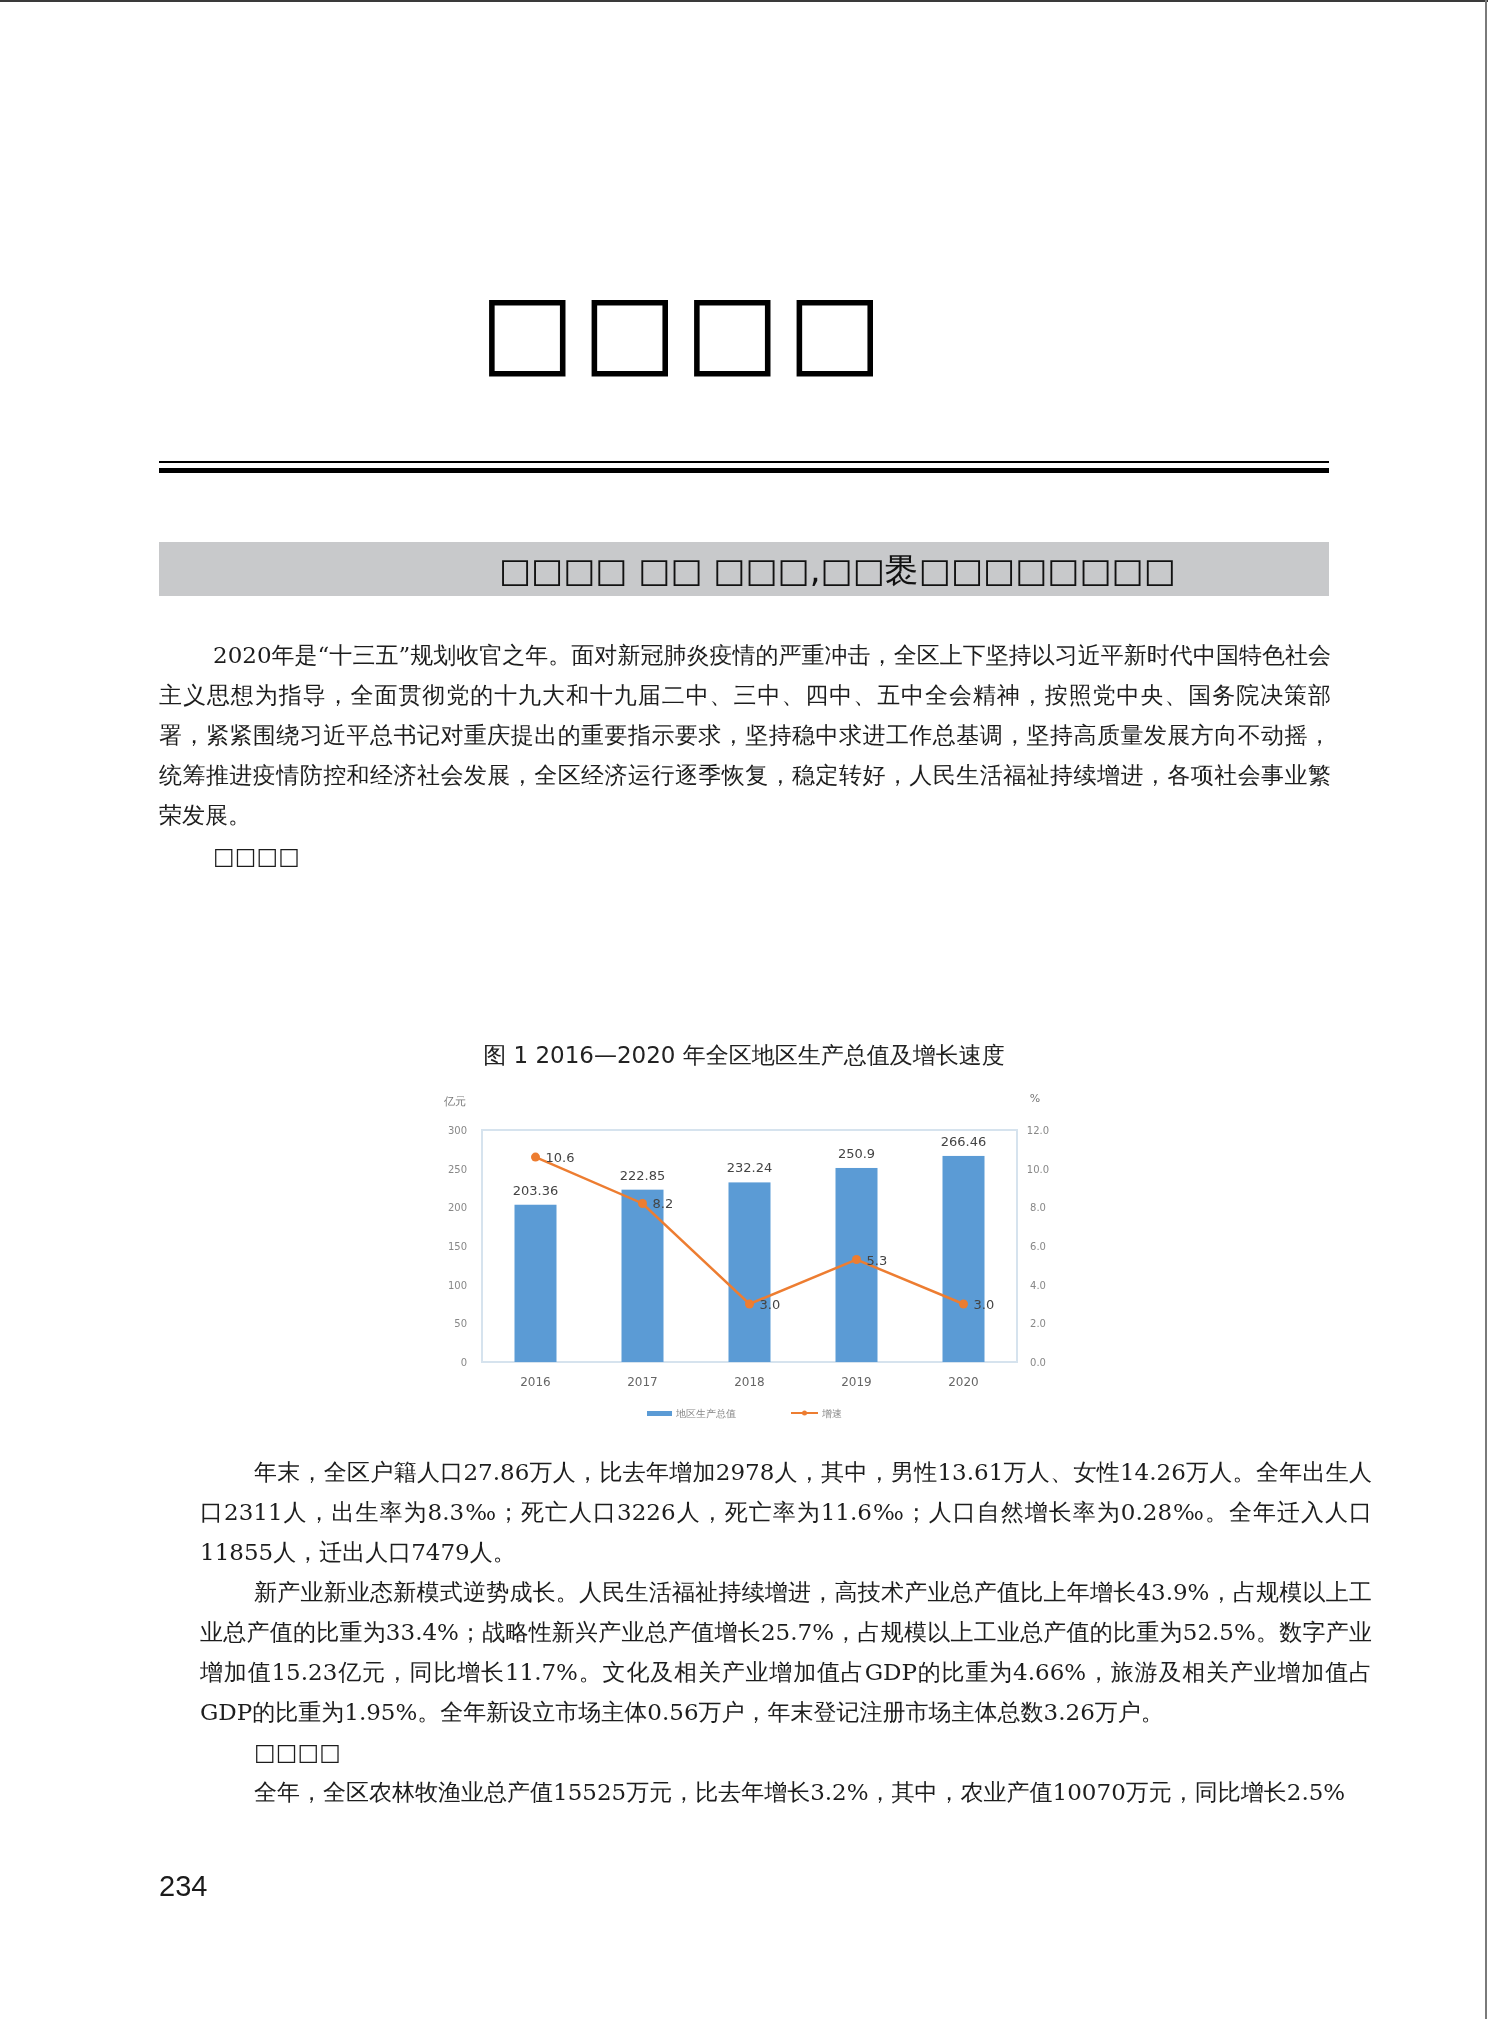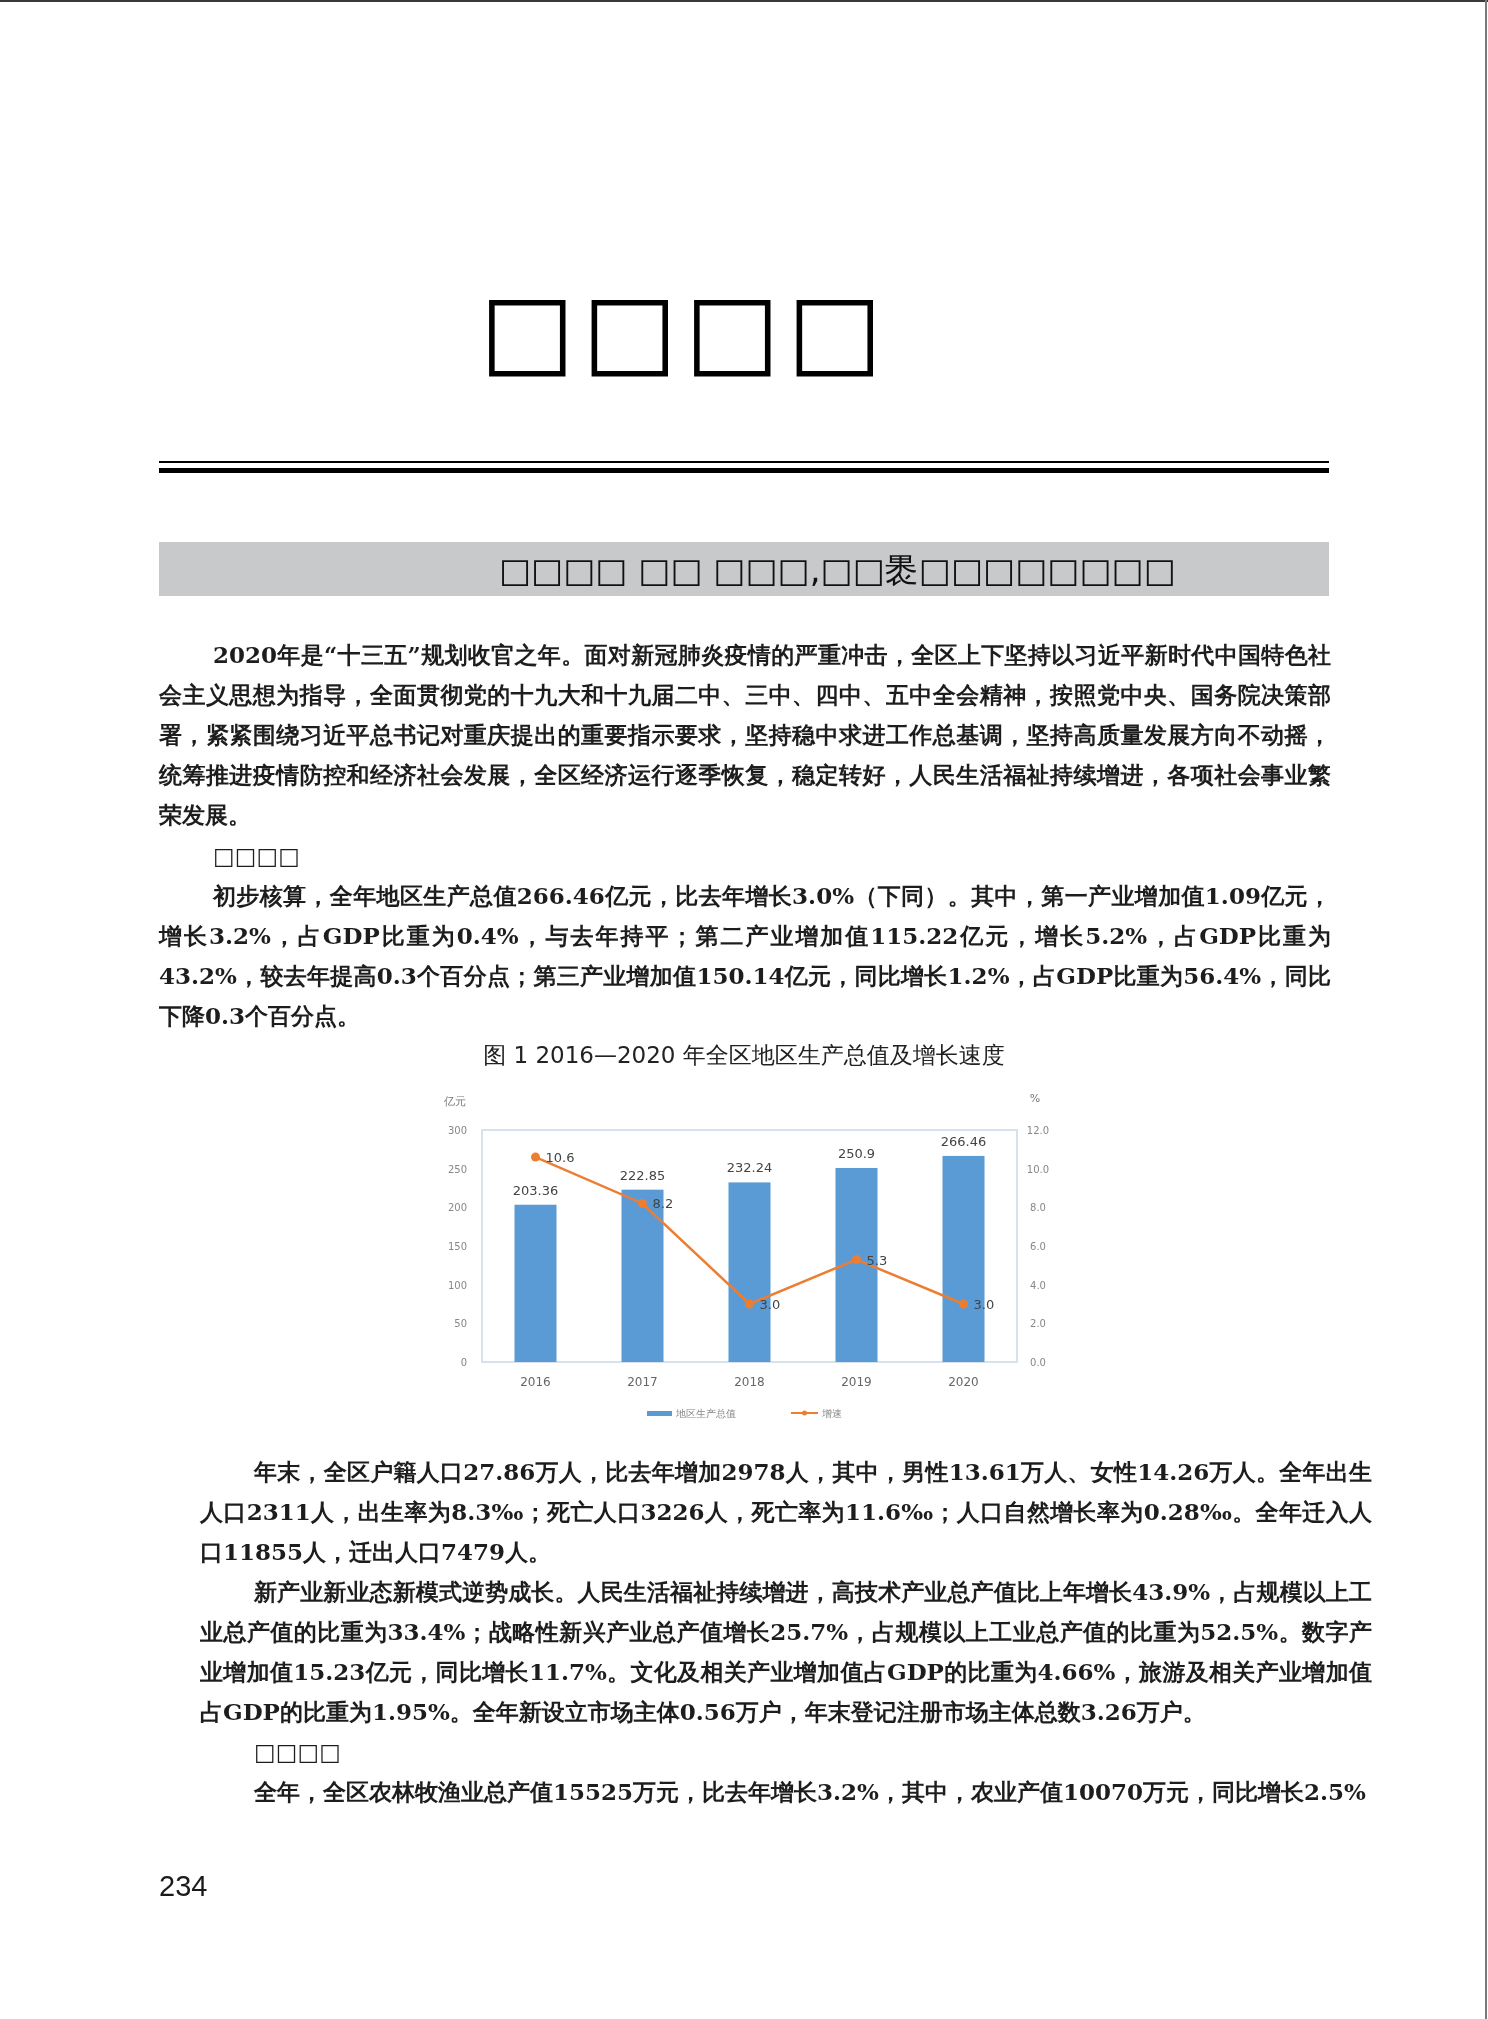--- a/index.html
+++ b/index.html
@@ -25,21 +25,21 @@
   }
   .section-title {
     position: absolute; left: 340px; top: 8px; font-size: 34px; line-height: 40px; color: #111;
     font-family: "DejaVu Sans", sans-serif;
   }
 
   .body-text {
     position: absolute; left: 159px; width: 1172px;
     font-family: "DejaVu Serif", "Liberation Serif", serif;
     font-size: 23px; line-height: 40px; color: #1d1d1d;
-    text-align: justify; text-justify: inter-character; font-weight: bold;
+    text-align: justify; text-justify: inter-character;
   }
   .para { margin: 0; text-indent: 54px; }
   .subhead { margin: 0; text-indent: 54px; font-family: "DejaVu Sans", sans-serif; }
 
   #p1 { top: 635px; }
   #block2 { top: 836px; }
   .figure-caption {
     position: absolute; left: 0; width: 1488px; top: 1037px; text-align: center;
     font-family: "DejaVu Sans", sans-serif; font-size: 23px; line-height: 36px; color: #222;
   }
@@ -65,21 +65,20 @@
 <div class="section-band">
   <div class="section-title">□□□□ □□ □□□,□□褁□□□□□□□□</div>
 </div>
 
 <div class="body-text" id="p1">
   <p class="para">2020年是“十三五”规划收官之年。面对新冠肺炎疫情的严重冲击，全区上下坚持以习近平新时代中国特色社会主义思想为指导，全面贯彻党的十九大和十九届二中、三中、四中、五中全会精神，按照党中央、国务院决策部署，紧紧围绕习近平总书记对重庆提出的重要指示要求，坚持稳中求进工作总基调，坚持高质量发展方向不动摇，统筹推进疫情防控和经济社会发展，全区经济运行逐季恢复，稳定转好，人民生活福祉持续增进，各项社会事业繁荣发展。</p>
 </div>
 
 <div class="body-text" id="block2">
   <p class="subhead">□□□□</p>
-  <p class="para">初步核算，全年地区生产总值266.46亿元，比去年增长3.0%（下同）。其中，第一产业增加值1.09亿元，增长3.2%，占GDP比重为0.4%，与去年持平；第二产业增加值115.22亿元，增长5.2%，占GDP比重为43.2%，较去年提高0.3个百分点；第三产业增加值150.14亿元，同比增长1.2%，占GDP比重为56.4%，同比下降0.3个百分点。</p>
 </div>
 
 <div class="figure-caption">图 1  2016—2020 年全区地区生产总值及增长速度</div>
 
 <svg id="chart" width="640" height="345">
   <g id="chart-axes">
       <rect x="62" y="45" width="535" height="232" fill="none" stroke="#d6e3ee" stroke-width="2"></rect>
       <text x="24" y="20" font-size="11" fill="#777">亿元</text>
       <text x="615" y="17" font-size="11" fill="#777" text-anchor="middle">%</text>
       <text x="47" y="281" font-size="10" fill="#888" text-anchor="end">0</text>

